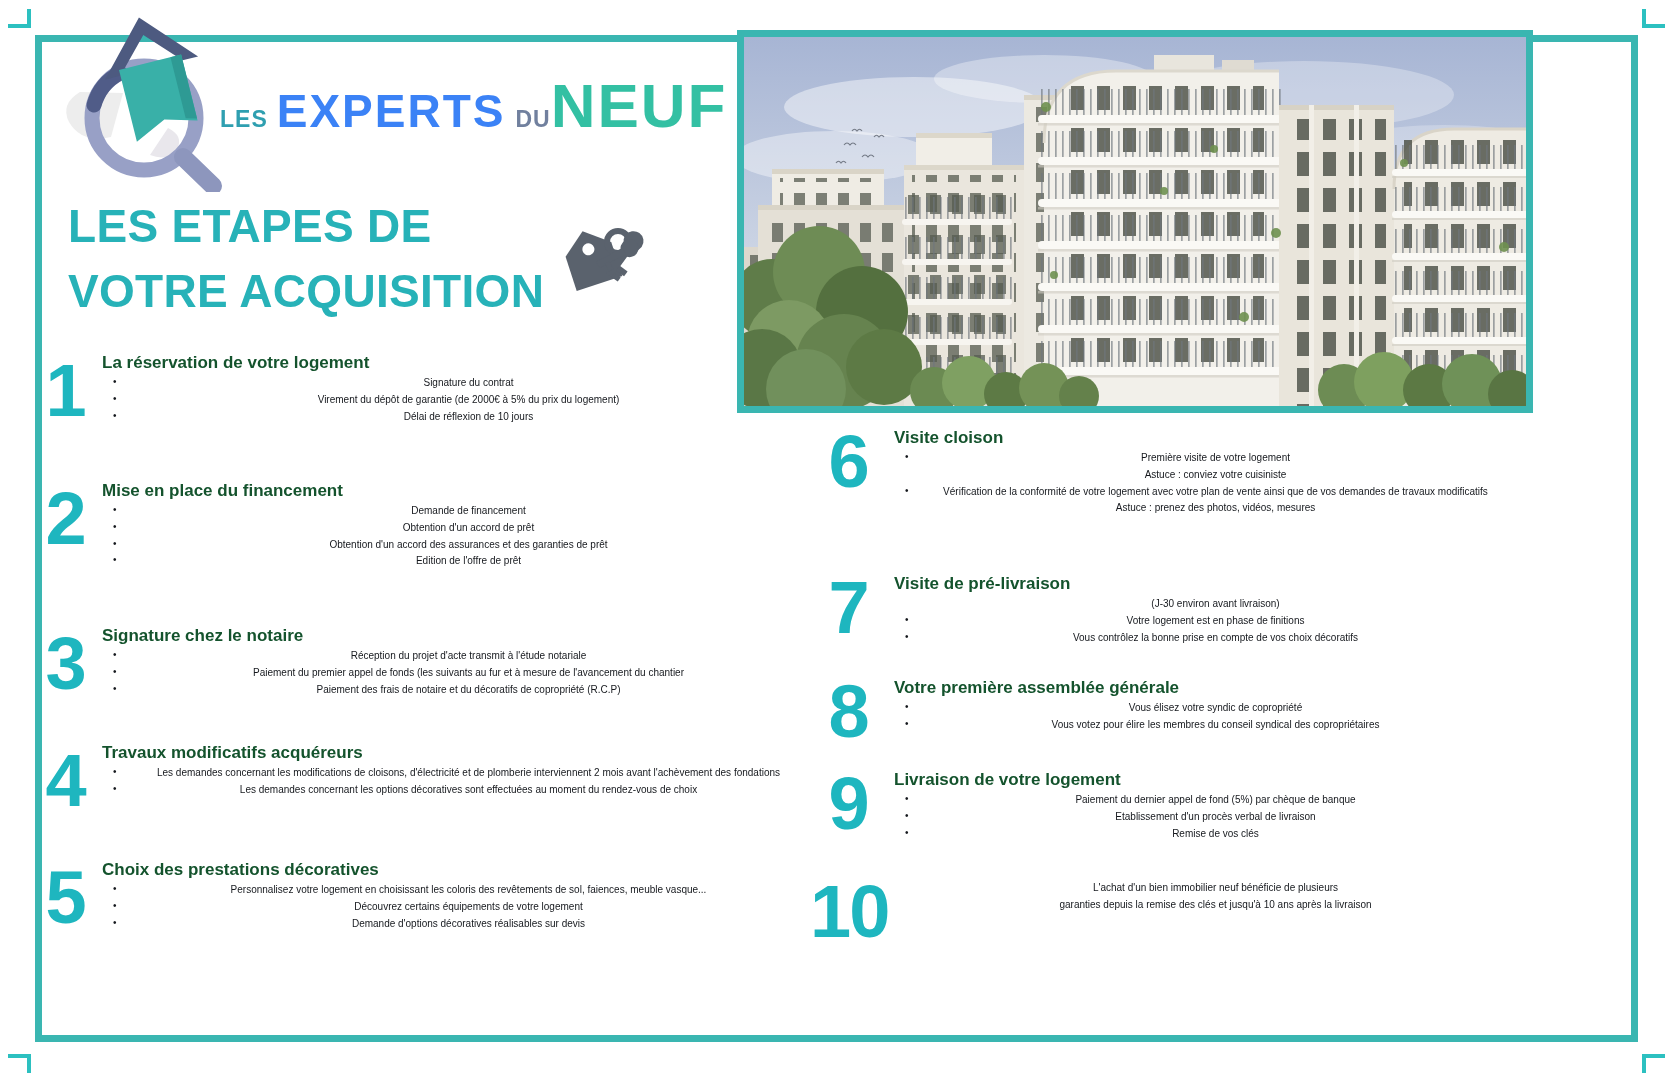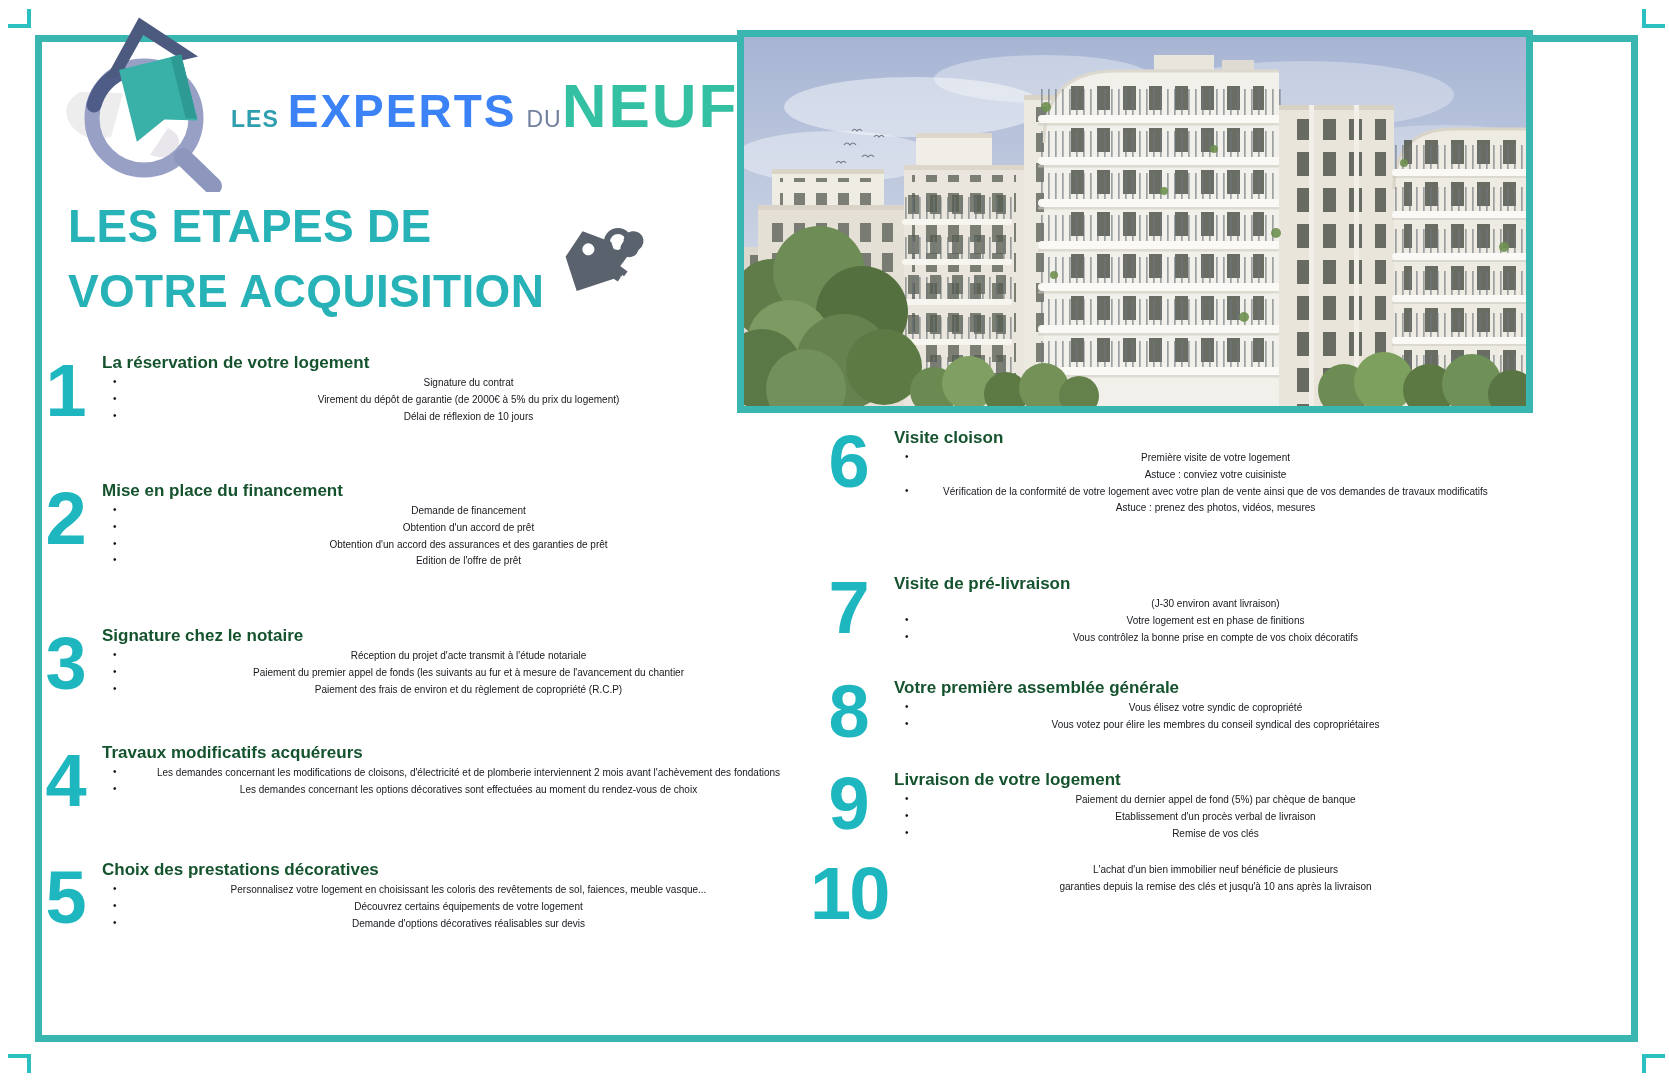--- a/index.html
+++ b/index.html
@@ -10,24 +10,24 @@
   .mark{position:absolute;width:19px;height:15px;}
   .mark.tl{left:8px;top:9px;border-right:4px solid #2cc0c0;border-bottom:4px solid #2cc0c0;}
   .mark.tr{left:1642px;top:9px;border-left:4px solid #2cc0c0;border-bottom:4px solid #2cc0c0;}
   .mark.bl{left:8px;top:1054px;border-right:4px solid #2cc0c0;border-top:4px solid #2cc0c0;}
   .mark.br{left:1642px;top:1054px;border-left:4px solid #2cc0c0;border-top:4px solid #2cc0c0;}
 
   .frame{position:absolute;left:35px;top:35px;width:1589px;height:993px;border:7px solid #3ab6b1;}
 
   
   .logo-icon{position:absolute;left:52px;top:0px;}
-  .logo-text{position:absolute;left:231px;top:70px;display:flex;align-items:baseline;white-space:nowrap;}
+  .logo-text{position:absolute;left:220px;top:70px;display:flex;align-items:baseline;white-space:nowrap;}
   .lt-sm{font-size:23px;font-weight:700;color:#2f9fb0;letter-spacing:1px;}
   .lt-big{font-size:46px;font-weight:700;color:#3b82f6;letter-spacing:2px;margin-left:9px;}
-  .lt-du{font-size:23px;font-weight:400;color:#71809e;letter-spacing:1px;margin-left:10px;}
+  .lt-du{font-size:23px;font-weight:700;color:#71809e;letter-spacing:1px;margin-left:10px;}
   .lt-neuf{font-size:62px;font-weight:700;color:#33c0a3;letter-spacing:2px;margin-left:0;}
 
   .title{position:absolute;left:68px;top:194px;font-size:46px;font-weight:700;color:#27b2b8;
          line-height:1.42;letter-spacing:.3px;}
   .keys-icon{position:absolute;left:556px;top:216px;}
 
   
   .photo{position:absolute;left:737px;top:30px;width:782px;height:369px;border:7px solid #3ab6b1;
          overflow:hidden;background:#c9d2e3;}
 
@@ -39,21 +39,21 @@
   .col-r .num{width:76px;margin-top:4px;}
   .body{margin-left:8px;}
   .col-l .body{width:706px;}
   .col-r .body{width:616px;}
   .h{font-weight:700;font-size:17px;line-height:1.2;color:#14532d;margin-bottom:2px;}
   .li{position:relative;padding-left:27px;margin-top:4px;font-size:10px;line-height:1.26;text-align:center;}
   .li.b::before{content:"•";position:absolute;left:11px;top:-1px;}
   .s1{left:36px;top:353px;}  .s2{left:36px;top:481px;}  .s3{left:36px;top:626px;}
   .s4{left:36px;top:743px;}  .s5{left:36px;top:860px;}
   .s6{left:810px;top:428px;} .s7{left:810px;top:574px;} .s8{left:810px;top:678px;}
-  .s9{left:810px;top:770px;} .s10{left:810px;top:860px;}
+  .s9{left:810px;top:770px;} .s10{left:810px;top:878px;}
 </style>
 </head>
 <body>
 
 <div class="page">
 
   <div class="mark tl"></div>
   <div class="mark tr"></div>
   <div class="mark bl"></div>
   <div class="mark br"></div>
@@ -275,21 +275,21 @@
       <div class="li b">Edition de l'offre de prêt</div>
     </div>
   </div>
 
   <div class="step col-l s3">
     <div class="num">3</div>
     <div class="body">
       <div class="h">Signature chez le notaire</div>
       <div class="li b">Réception du projet d'acte transmit à l'étude notariale</div>
       <div class="li b">Paiement du premier appel de fonds (les suivants au fur et à mesure de l'avancement du chantier</div>
-      <div class="li b">Paiement des frais de environ et du règlement de copropriété (R.C.P)</div>
+      <div class="li b">Paiement des frais de notaire et du décoratifs de copropriété (R.C.P)</div>
     </div>
   </div>
 
   <div class="step col-l s4">
     <div class="num">4</div>
     <div class="body">
       <div class="h">Travaux modificatifs acquéreurs</div>
       <div class="li b">Les demandes concernant les modifications de cloisons, d'électricité et de plomberie interviennent 2 mois avant l'achèvement des fondations</div>
       <div class="li b">Les demandes concernant les options décoratives sont effectuées au moment du rendez-vous de choix</div>
     </div>

